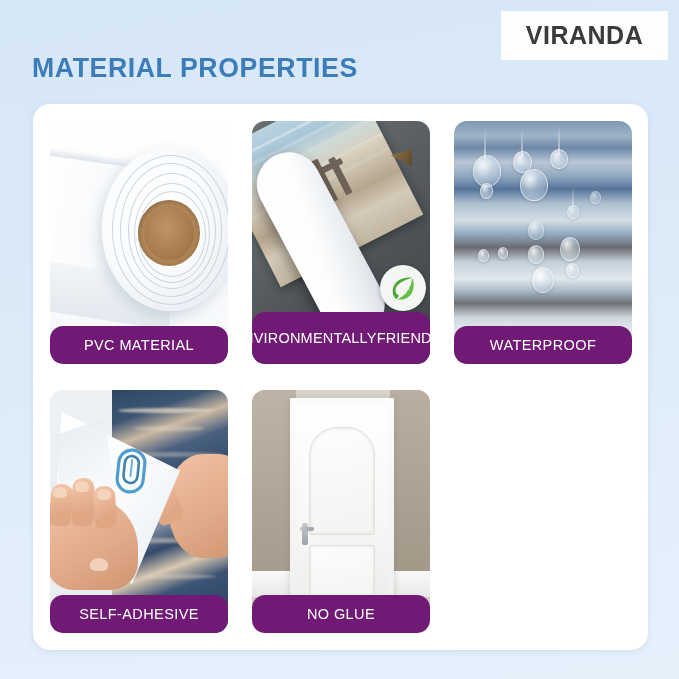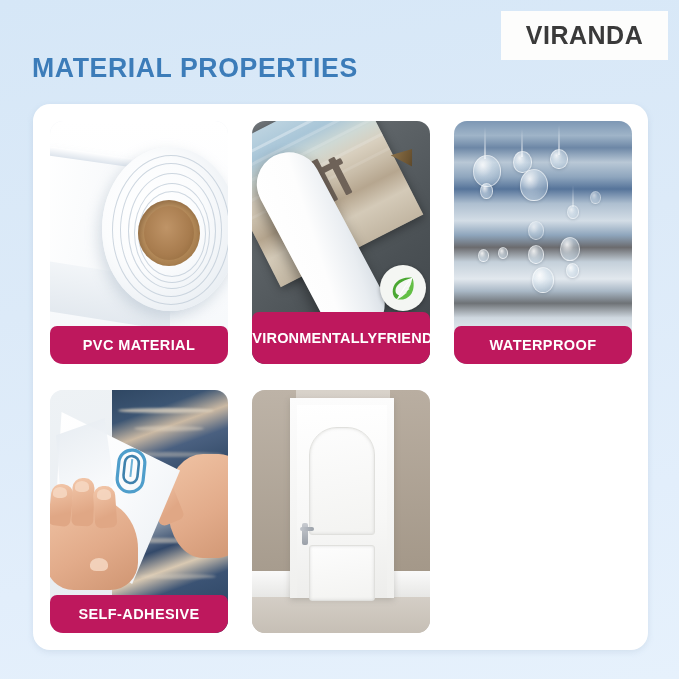--- a/index.html
+++ b/index.html
@@ -86,24 +86,24 @@
   }
   .card-photo {
     position: absolute;
     inset: 0;
   }
   .label-bar {
     position: absolute;
     left: 0;
     right: 0;
     bottom: 0;
-    background: #be185d;
-    border-radius: 7px;
+    background: #701a75;
+    border-radius: 13px;
     color: #ffffff;
-    font-weight: bold;
+    font-weight: normal;
     display: flex;
     align-items: center;
     justify-content: center;
     text-align: center;
     line-height: 1.12;
     box-sizing: border-box;
   }
   .label-bar.one-line {
     height: 38px;
     font-size: 14.5px;
@@ -637,16 +637,17 @@
         <div class="ng-floor"></div>
         <div class="ng-frame">
           <div class="ng-door">
             <div class="ng-panel ng-panel-top"></div>
             <div class="ng-panel ng-panel-bottom"></div>
             <div class="ng-handle"></div>
             <div class="ng-handle-bar"></div>
           </div>
         </div>
       </div>
+      <div class="label-bar one-line">NO GLUE</div>
     </div>
 
   </div>
 </div>
 
 </body></html>

